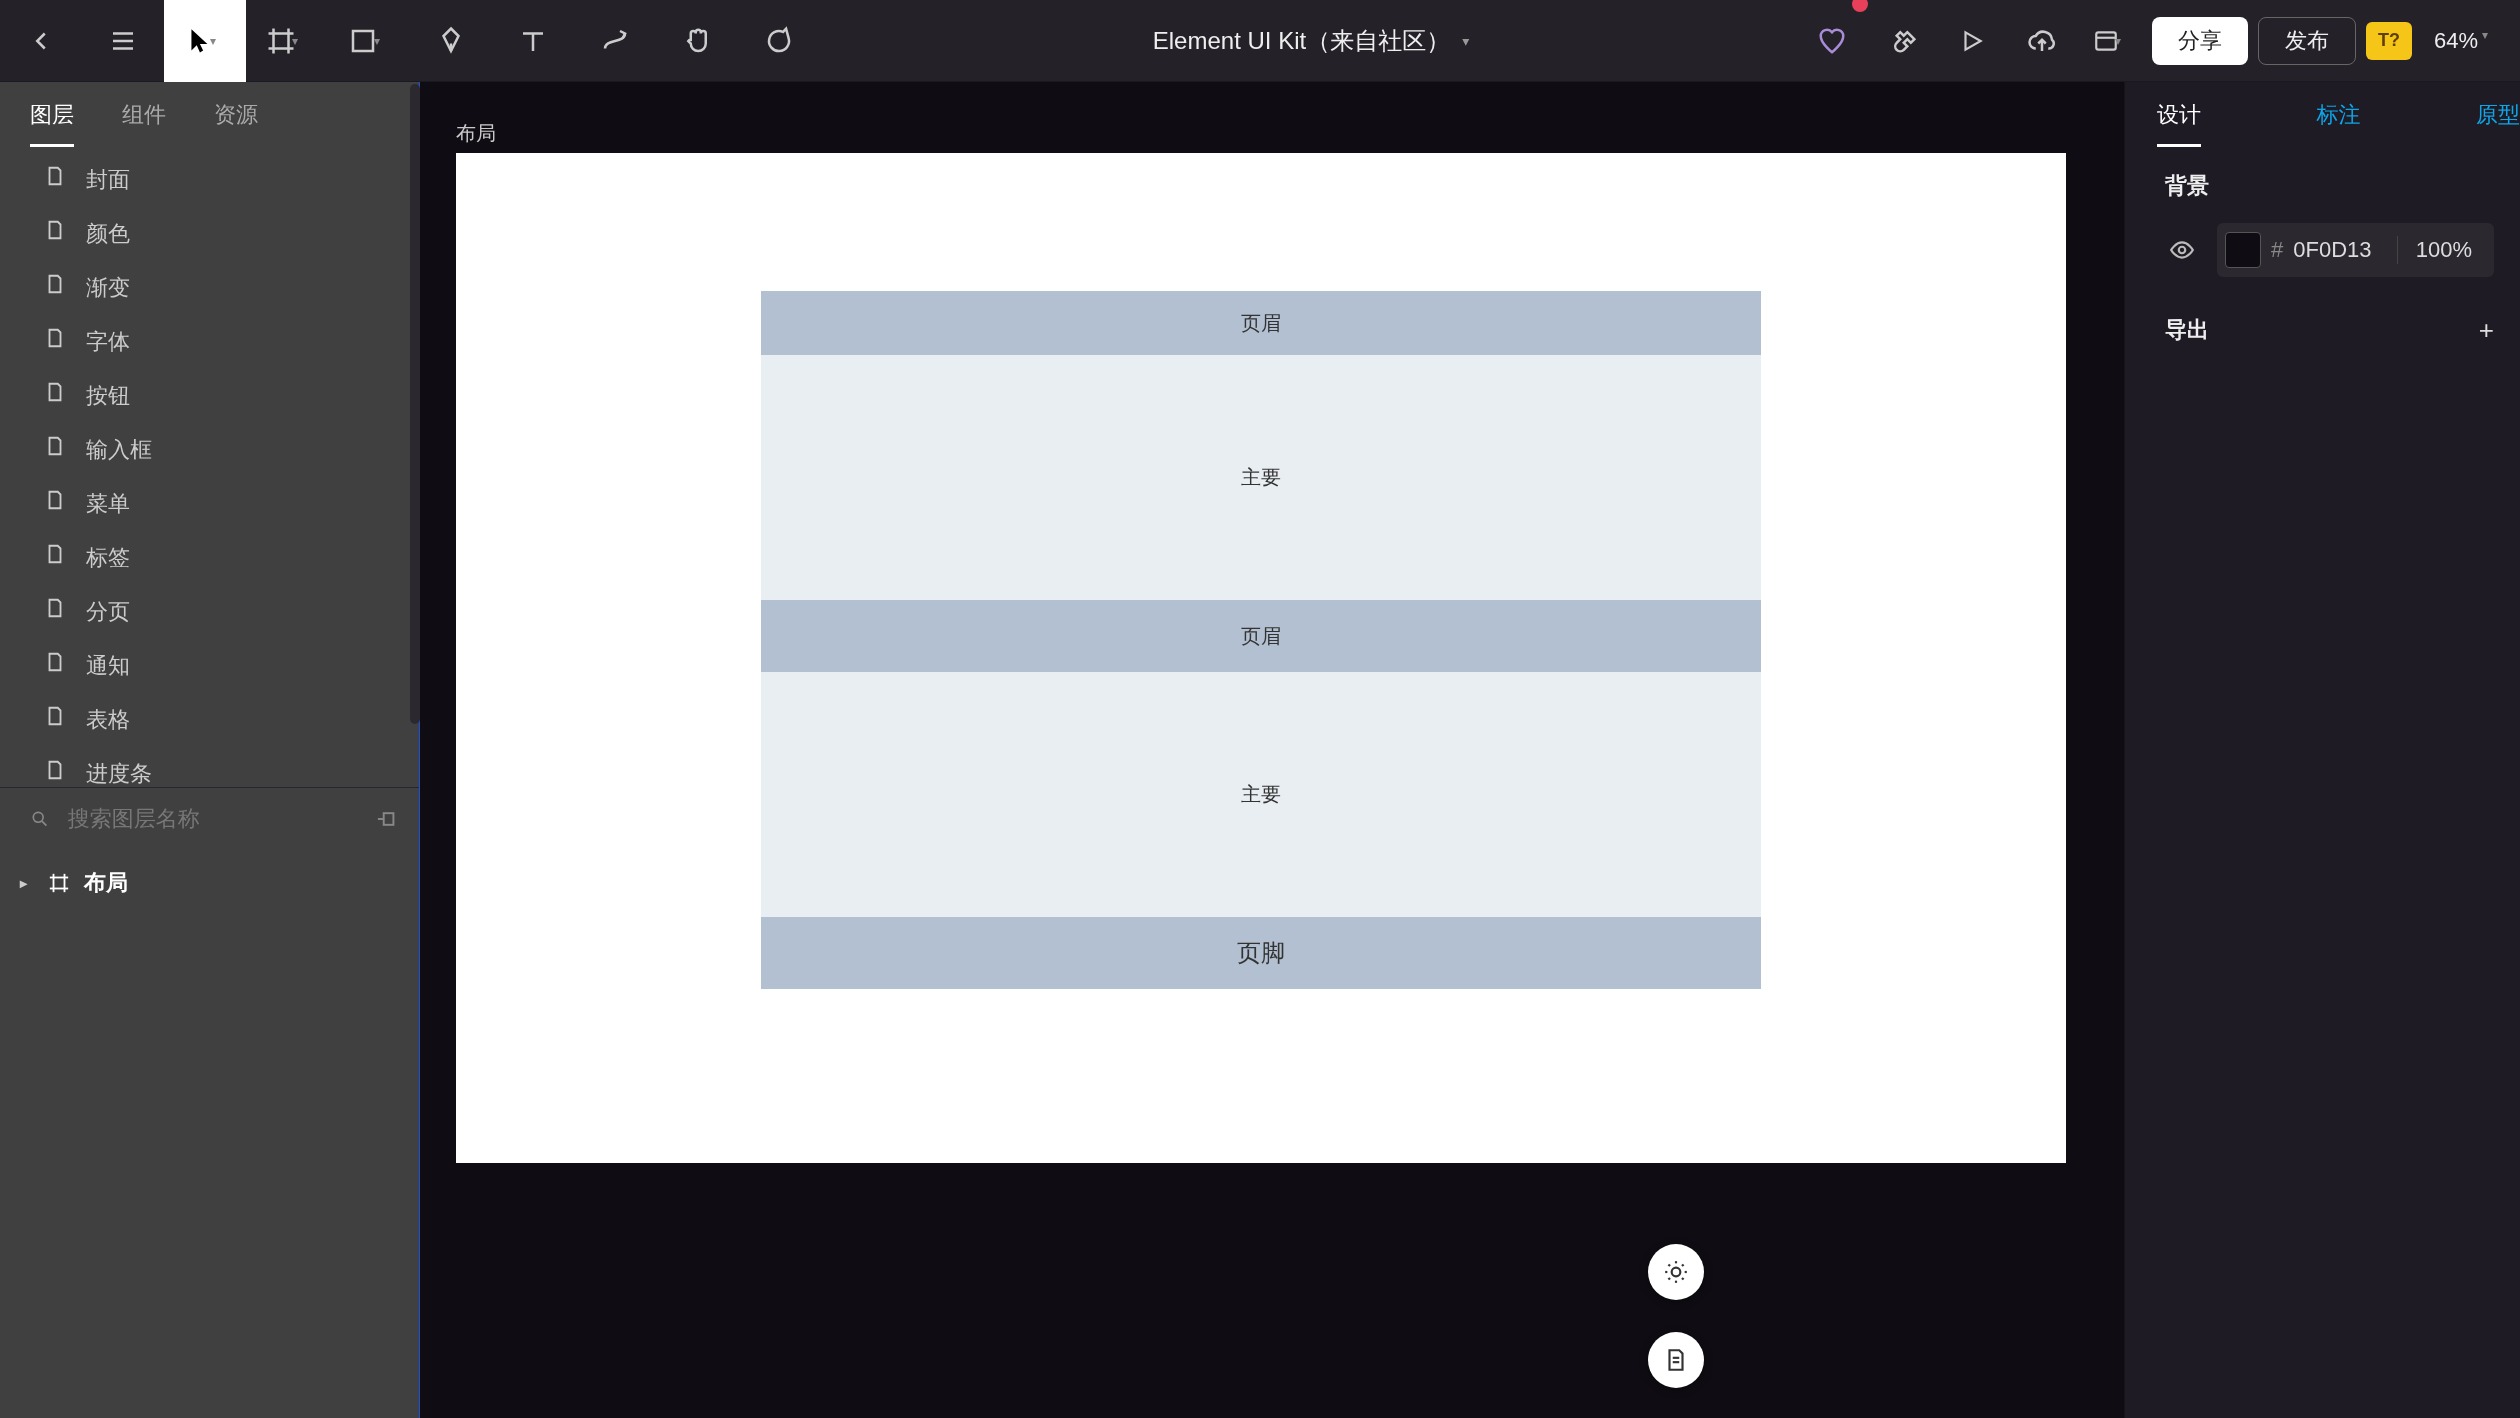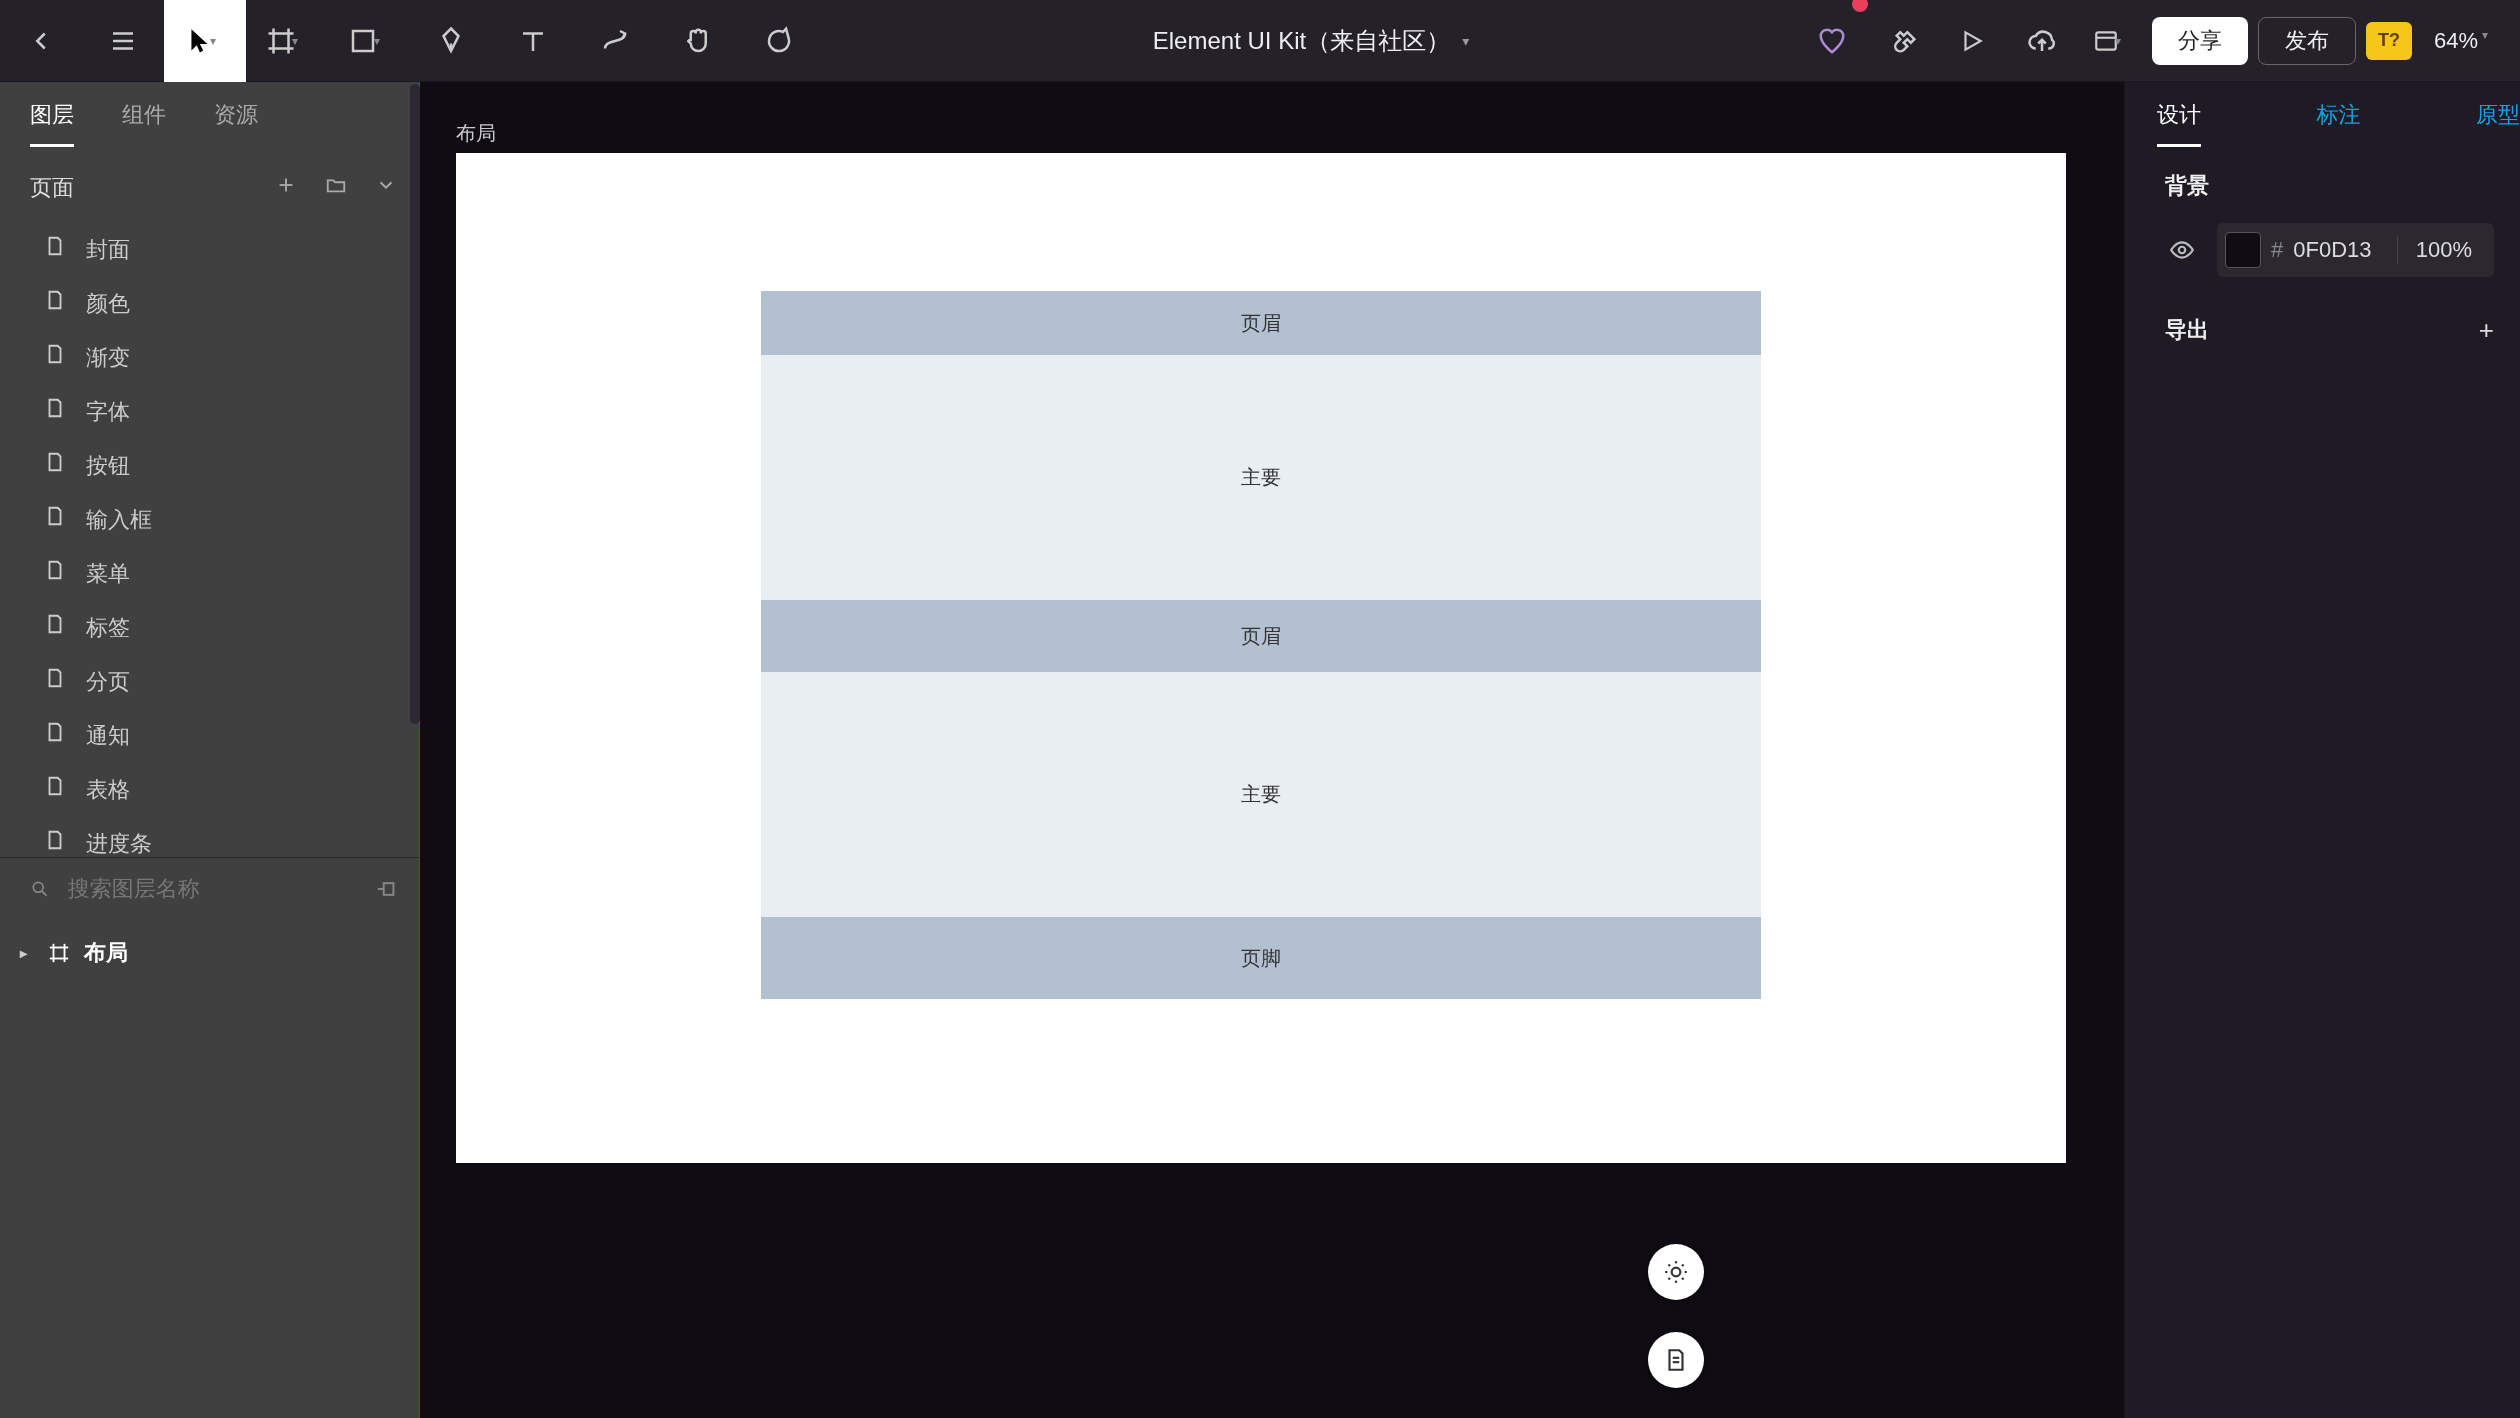--- a/index.html
+++ b/index.html
@@ -271,23 +271,23 @@
       background: #e9eef3;
       height: 245px;
       color: #333;
       font-size: 20px;
       display: flex;
       align-items: center;
       justify-content: center;
     }
     .layout-footer-block {
       background: #b3c0d1;
-      height: 82px;
+      height: 72px;
       color: #333;
-      font-size: 20px;
+      font-size: 24px;
       display: flex;
       align-items: center;
       justify-content: center;
     }
 
     .right-panel {
       width: 396px;
       background: #1e1b24;
       border-left: 1px solid #17141c;
       display: flex;
@@ -503,41 +503,20 @@
   </div>
 </div>
 
 <div class="main">
 
   <div class="left-panel">
     <div class="left-tabs">
       <div class="left-tab active">图层</div>
       <div class="left-tab">组件</div>
       <div class="left-tab">资源</div>
-    </div>
-    <div class="pages-header">
-      <span>页面</span>
-      <div class="icons">
-        <span>
-          <svg width="22" height="22" viewBox="0 0 24 24" fill="none" stroke="currentColor" stroke-width="2">
-              <line x1="12" y1="5" x2="12" y2="19"></line>
-              <line x1="5" y1="12" x2="19" y2="12"></line>
-            </svg>
-        </span>
-        <span>
-          <svg width="22" height="22" viewBox="0 0 24 24" fill="none" stroke="currentColor" stroke-width="2">
-              <path d="M3 7 h6 l2 2 h10 v10 H3 Z"></path>
-            </svg>
-        </span>
-        <span>
-          <svg width="22" height="22" viewBox="0 0 24 24" fill="none" stroke="currentColor" stroke-width="2">
-              <polyline points="6 9 12 15 18 9"></polyline>
-            </svg>
-        </span>
-      </div>
     </div>
     <div class="pages-list">
       <div class="page-item">
           <svg viewBox="0 0 24 24" fill="none" stroke="currentColor" stroke-width="2">
             <path d="M6 3 h9 l3 3 v15 H6 Z"></path>
           </svg>
           <span>封面</span>
         </div>
       <div class="page-item">
           <svg viewBox="0 0 24 24" fill="none" stroke="currentColor" stroke-width="2">

